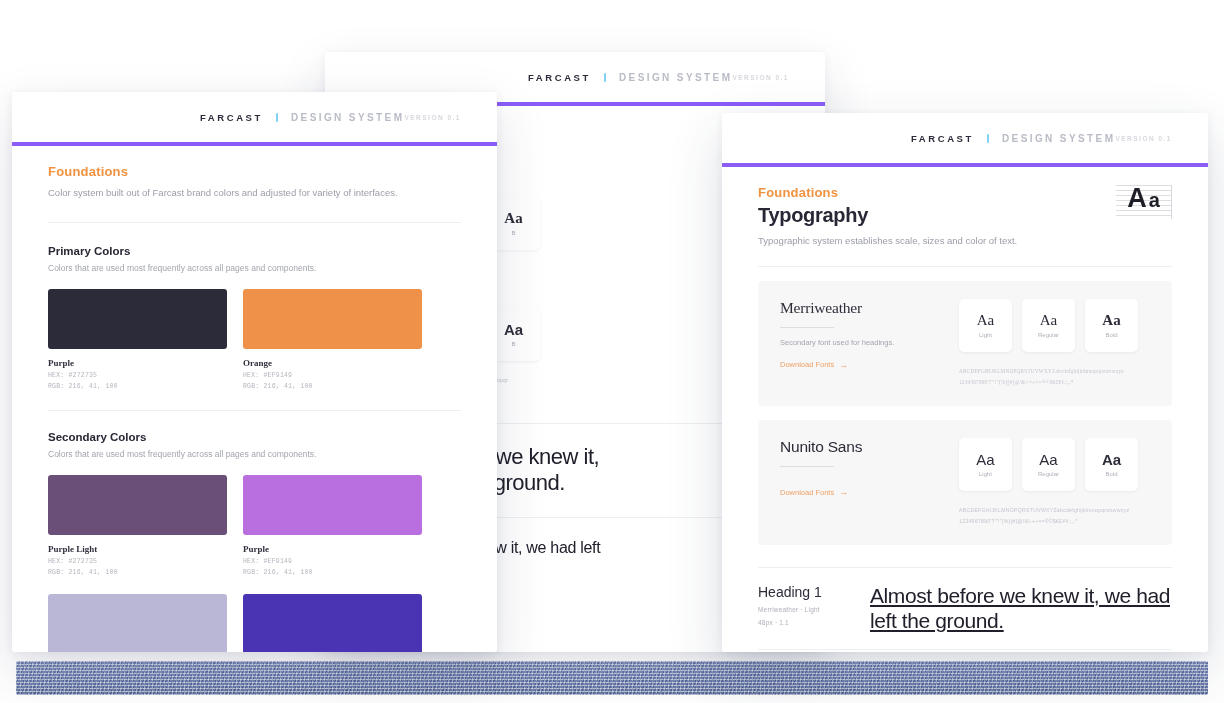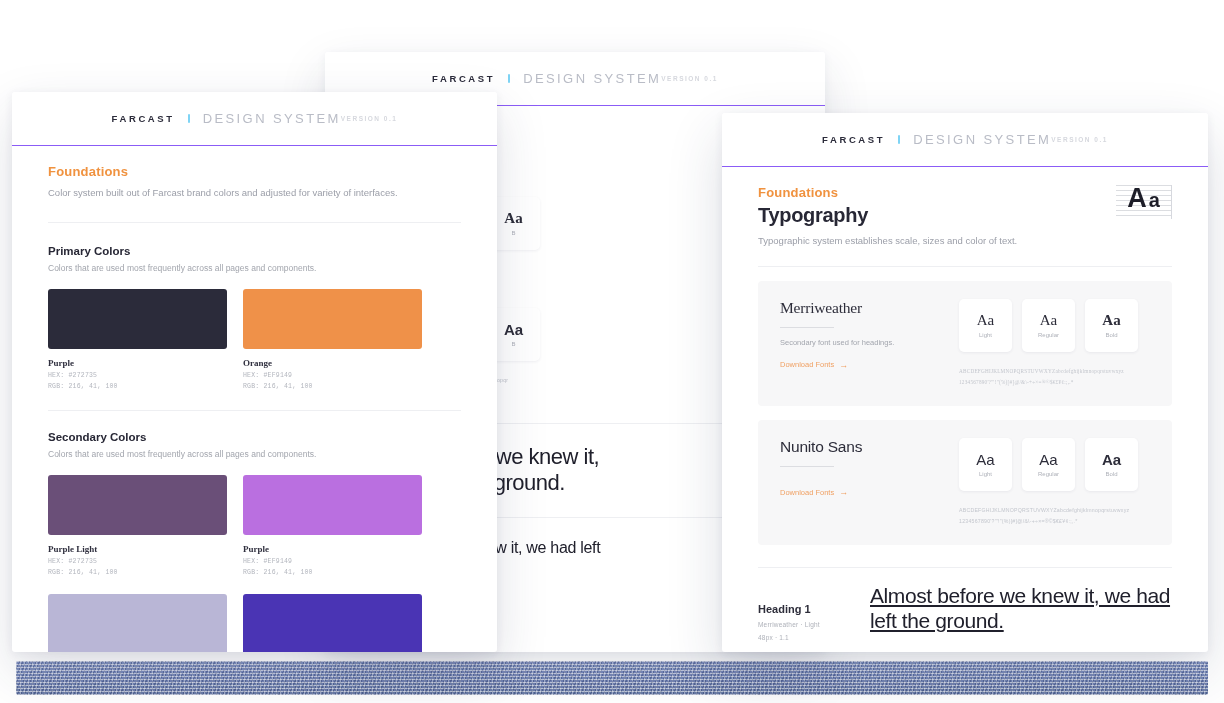--- a/index.html
+++ b/index.html
@@ -43,33 +43,33 @@
   }
   #panel-mid  { left: 325px; top: 52px;  width: 500px; height: 600px;
                 box-shadow: 0 18px 48px rgba(40,48,80,.13), 0 2px 10px rgba(40,48,80,.06); }
   #panel-left { left: 12px;  top: 92px;  width: 485px; height: 560px;
                 box-shadow: 0 20px 52px rgba(40,48,80,.15), 0 2px 10px rgba(40,48,80,.07); }
   #panel-right{ left: 722px; top: 113px; width: 486px; height: 539px;
                 box-shadow: 0 22px 56px rgba(40,48,80,.16), 0 2px 10px rgba(40,48,80,.07); }
 
   
   .pheader {
-    display:flex; align-items:center; justify-content:center;
+    display:flex; align-items:center; justify-content:flex-end;
     padding: 0 36px; height: 54px;
-    border-bottom: 1px solid #8b5cf6;
+    border-bottom: 4px solid #8b5cf6;
     background:#fff;
   }
   .brandrow { display:flex; align-items:center; gap: 13px; }
   .brand {
     font-size: 9.5px; font-weight: 700; letter-spacing: 2.6px;
     color: #2b2b3a; white-space: nowrap;
   }
   .brand-sep { width: 2px; height: 9px; background: #7fd4f5; border-radius: 1px; }
   .brand-sub {
-    font-size: 13px; font-weight: 400; letter-spacing: 2.4px;
+    font-size: 10px; font-weight: 700; letter-spacing: 2.4px;
     color: #b9bcc6; white-space: nowrap;
   }
   .version { font-size: 6.5px; letter-spacing: 1.5px; color: #d6d8de; font-weight:600; white-space:nowrap;}
 
   
   .pbody { padding: 18px 36px 0 36px; }
   .eyebrow { font-size: 13px; color: #f0923f; font-weight: 700; letter-spacing: .2px; margin-bottom: 4px; }
   .ptitle { font-size: 20px; font-weight: 700; color: #272735; letter-spacing: -.3px; line-height: 1.15; }
   .pdesc  { font-size: 9.5px; color: #9b9ea8; margin-top: 7px; line-height:1.5; }
   .rule   { height: 1px; background: #eeeff2; margin: 22px 0 0 0; }
@@ -120,21 +120,21 @@
   .serifg { font-family:"Liberation Serif", serif; }
   .sansg  { font-family:"Liberation Sans", sans-serif; }
   .w300 { font-weight: 300; } .w400 { font-weight: 400; } .w700 { font-weight: 700; }
   .charset { margin-top: 14px; font-size: 5.2px; color:#c3c6cd; line-height: 2.1; letter-spacing:.25px; word-break:break-all; }
   .charset.serif { font-family:"Liberation Serif", serif; }
   .charset.sans  { font-family:"Liberation Sans", sans-serif; }
 
   
   .hrow { display:flex; gap: 0; padding: 16px 0; border-top: 1px solid #eeeff2; }
   .hrow .meta { width: 112px; flex:none; }
-  .hrow .hname { font-size: 11px; font-weight:700; color:#2d2d3a;margin-top:19px; }
+  .hrow .hname { font-size: 14px; font-weight:400; color:#2d2d3a; }
   .hrow .hspec { font-size: 6.5px; color:#aeb1b9; margin-top: 6px; letter-spacing:.2px;}
   .hrow .sample { flex:1; color:#20202c; font-weight: 300; letter-spacing:-.4px;text-decoration:underline; }
   .h1s { font-size: 21px; line-height: 1.18; }
 
   
   .midsample { padding: 0 36px; }
   .midrow { padding: 20px 0; border-top: 1px solid #eeeff2; }
   .mid-h1 { font-size: 22px; font-weight: 300; color:#20202c; line-height:1.2; letter-spacing:-.5px;}
   .mid-h2 { font-size: 16px; font-weight: 300; color:#20202c; line-height:1.3; letter-spacing:-.3px;}
 </style>

